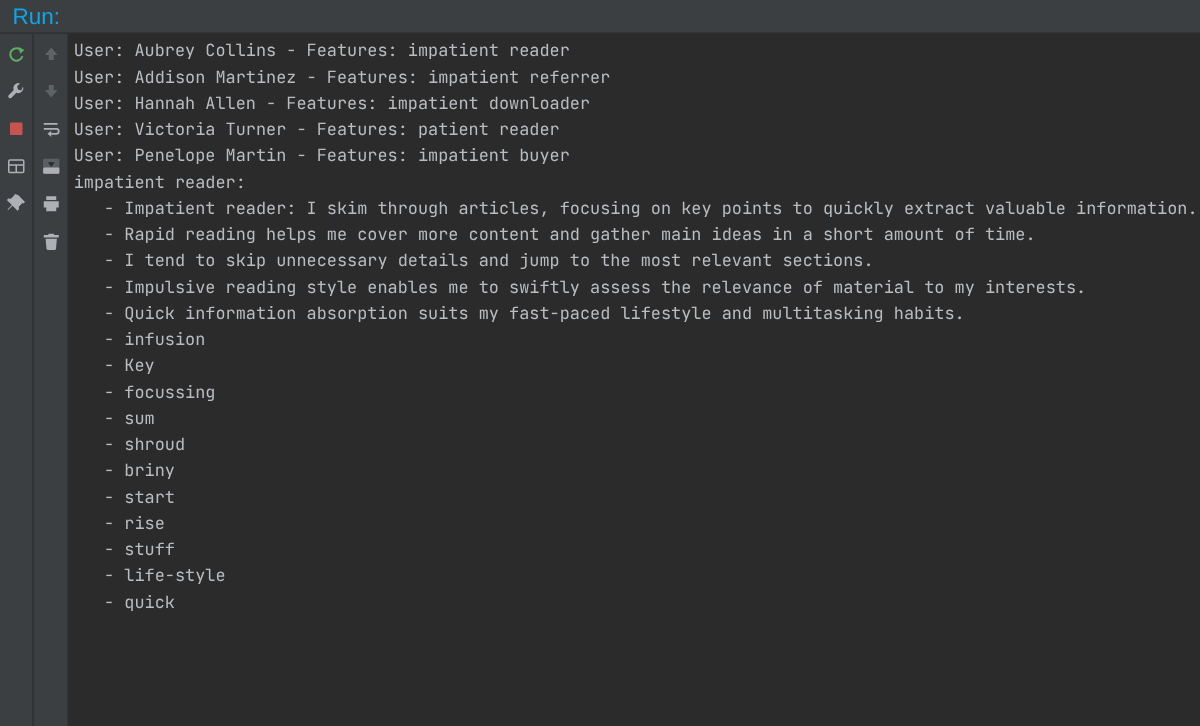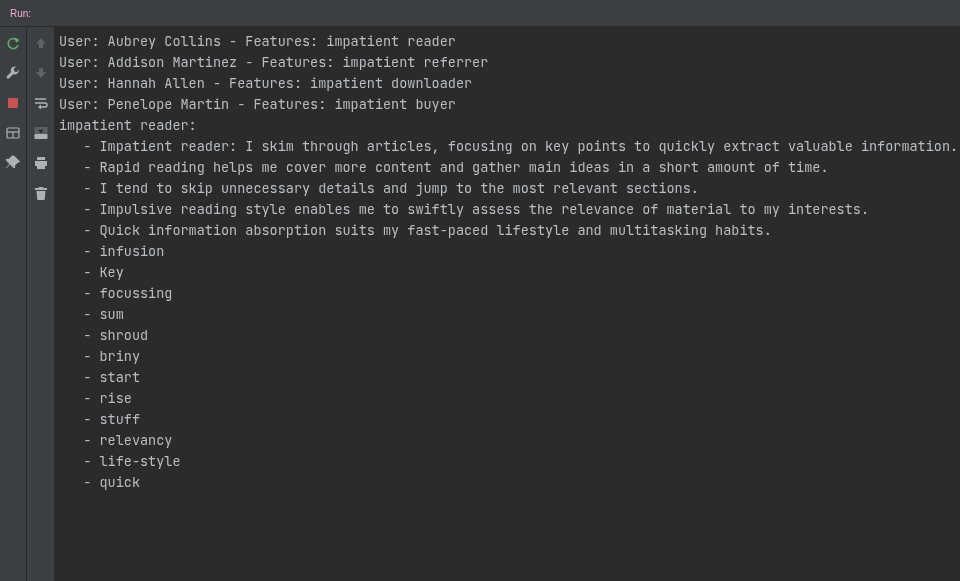--- a/index.html
+++ b/index.html
@@ -15,23 +15,23 @@
   .header {
     height: 27px;
     background: #3c3f41;
     border-bottom: 1px solid #2b2b2b;
     display: flex;
     align-items: stretch;
   }
   .header-label {
     display: flex; align-items: center;
     padding: 0 8px 0 10px;
-    color: #f9a8d4;
+    color: #0ea5e9;
     font-family: "Segoe UI","Helvetica Neue",Arial,sans-serif;
-    font-size: 10px;
+    font-size: 18px;
   }
   .tab {
     display: flex; align-items: center;
     background: #4e5254;
     border-top: 2px solid #4a88c7;
     padding: 0 6px 0 8px;
     gap: 6px;
     font-family: "Segoe UI","Helvetica Neue",Arial,sans-serif;
     font-size: 12.5px;
     color: #d4d4d4;
@@ -165,35 +165,35 @@
         <svg viewBox="0 0 16 16">
             <path fill="#adb1b6" d="M6 2h4l.5 1H14v2H2V3h3.5zM3.5 6h9L11.8 14a1 1 0 0 1-1 .9H5.2a1 1 0 0 1-1-.9z"></path>
           </svg>
       </div>
     </div>
 
     <div class="console" id="console">
         <div class="line">User: Aubrey Collins - Features: impatient reader</div>
         <div class="line">User: Addison Martinez - Features: impatient referrer</div>
         <div class="line">User: Hannah Allen - Features: impatient downloader</div>
+        <div class="line">User: Victoria Turner - Features: patient reader</div>
         <div class="line">User: Penelope Martin - Features: impatient buyer</div>
         <div class="line">impatient reader:</div>
         <div class="line">   - Impatient reader: I skim through articles, focusing on key points to quickly extract valuable information.</div>
         <div class="line">   - Rapid reading helps me cover more content and gather main ideas in a short amount of time.</div>
         <div class="line">   - I tend to skip unnecessary details and jump to the most relevant sections.</div>
         <div class="line">   - Impulsive reading style enables me to swiftly assess the relevance of material to my interests.</div>
         <div class="line">   - Quick information absorption suits my fast-paced lifestyle and multitasking habits.</div>
         <div class="line">   - infusion</div>
         <div class="line">   - Key</div>
         <div class="line">   - focussing</div>
         <div class="line">   - sum</div>
         <div class="line">   - shroud</div>
         <div class="line">   - briny</div>
         <div class="line">   - start</div>
         <div class="line">   - rise</div>
         <div class="line">   - stuff</div>
-        <div class="line">   - relevancy</div>
         <div class="line">   - life-style</div>
         <div class="line">   - quick</div>
       </div>
 
   </div>
 </div>
 
 </body></html>

